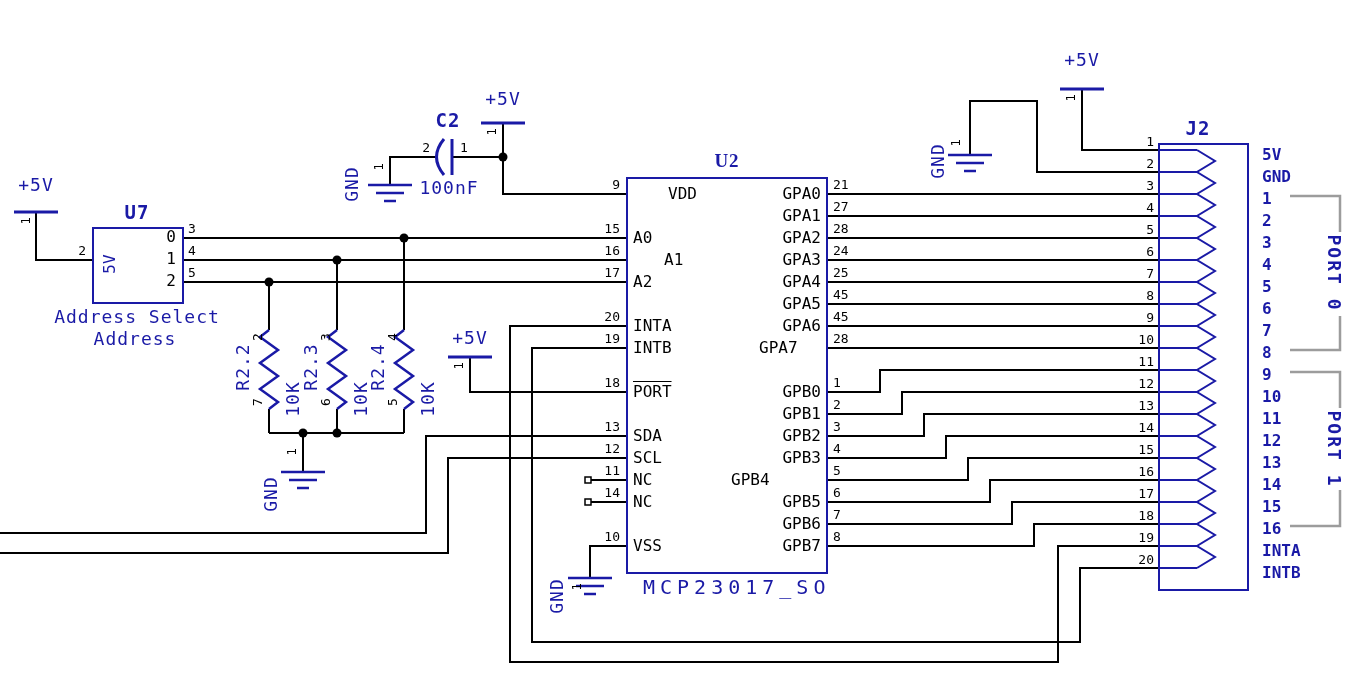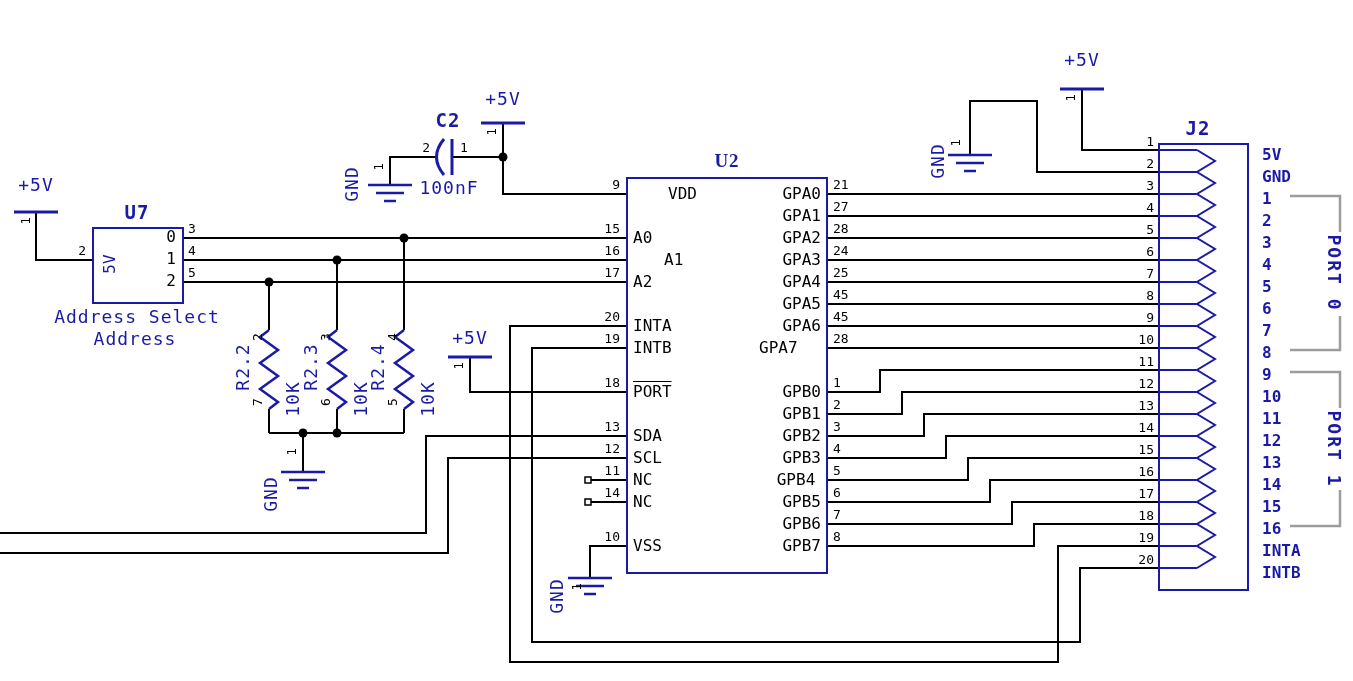--- a/index.html
+++ b/index.html
@@ -120,20 +120,21 @@
   <span class="t num" style="left:188px;top:266px;">5</span>
   <span class="t val blu cx" style="left:137px;top:308px;">Address Select</span>
   <span class="t val blu cx" style="left:135px;top:330px;">Address</span>
 
   <span class="t ref blu cx" style="left:448px;top:111px;">C2</span>
   <span class="t val blu cx" style="left:449px;top:179px;">100nF</span>
   <span class="t num" style="left:410px;top:141px;width:20px;text-align:right;">2</span>
   <span class="t num" style="left:460px;top:141px;">1</span>
 
   <span class="t ref blu cx" style="left:727px;top:151px;font-family:Liberation Serif, serif;">U2</span>
+  <span class="t blu" style="left:643px;top:577px;font-size:20px;letter-spacing:5px;">MCP23017_SO</span>
 
   <div>
 
   <div class="pin-row" style="top: 194px;">
       <span class="t num" style="left:556px;top:-16px;width:64px;text-align:right;">9</span>
       <span class="t pname" style="left:668px;top:-8px;">VDD</span>
     </div>
       <div class="pin-row" style="top: 238px;">
       <span class="t num" style="left:556px;top:-16px;width:64px;text-align:right;">15</span>
       <span class="t pname" style="left:633px;top:-8px;">A0</span>
@@ -225,21 +226,21 @@
       <div class="pin-row" style="top: 436px;">
       <span class="t num" style="left:833px;top:-16px;">3</span>
       <span class="t pname" style="left:731px;top:-8px;width:90px;text-align:right;">GPB2</span>
     </div>
       <div class="pin-row" style="top: 458px;">
       <span class="t num" style="left:833px;top:-16px;">4</span>
       <span class="t pname" style="left:731px;top:-8px;width:90px;text-align:right;">GPB3</span>
     </div>
       <div class="pin-row" style="top: 480px;">
       <span class="t num" style="left:833px;top:-16px;">5</span>
-      <span class="t pname" style="left:751px;top:-8px;width:90px;text-align:center;">GPB4</span>
+      <span class="t pname" style="left:731px;top:-8px;width:90px;text-align:left;">GPB4</span>
     </div>
       <div class="pin-row" style="top: 502px;">
       <span class="t num" style="left:833px;top:-16px;">6</span>
       <span class="t pname" style="left:731px;top:-8px;width:90px;text-align:right;">GPB5</span>
     </div>
       <div class="pin-row" style="top: 524px;">
       <span class="t num" style="left:833px;top:-16px;">7</span>
       <span class="t pname" style="left:731px;top:-8px;width:90px;text-align:right;">GPB6</span>
     </div>
       <div class="pin-row" style="top: 546px;">

